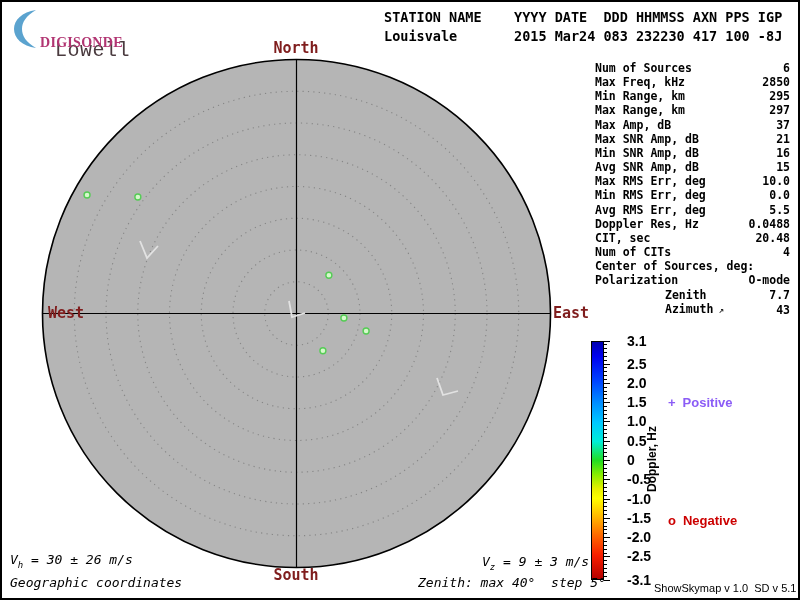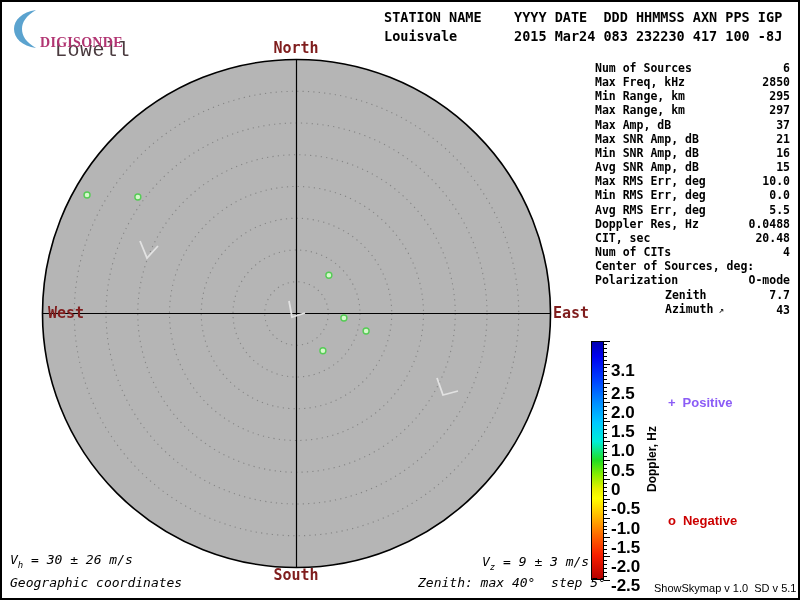--- a/index.html
+++ b/index.html
@@ -37,22 +37,22 @@
     font-weight:bold;font-size:11.5px;line-height:14.15px;white-space:pre;align-items:flex-end;}
   .stat-row .lab{padding-left:2px;}
   .stat-row.indent .lab{padding-left:72px;}
   .az-arrow{font-size:9px;margin-left:5px;color:#222;}
   
   #colorbar{position:absolute;left:591px;top:341px;width:60px;height:239px;}
   .cb-bar{position:absolute;left:0;top:0;width:13px;height:239px;border:1px solid #000;box-sizing:border-box;}
   .cb-tick{position:absolute;height:1px;background:#000;left:13px;}
   .cb-tick.major{width:6px;}
   .cb-tick.minor{width:3px;}
-  .cb-lab{position:absolute;left:20px;font-family:"Liberation Sans",sans-serif;
-    font-weight:bold;font-size:17px;color:#000;line-height:13px;margin-top:29px;}
+  .cb-lab{position:absolute;left:36px;font-family:"Liberation Sans",sans-serif;
+    font-weight:bold;font-size:14px;color:#000;line-height:13px;}
   .cb-axis-label{position:absolute;left:652px;top:459px;
     transform:translate(-50%,-50%) rotate(-90deg);white-space:nowrap;
     font-family:"Liberation Sans",sans-serif;font-weight:bold;font-size:12px;}
   .legend{position:absolute;left:668px;font-family:"Liberation Sans",sans-serif;
     font-weight:bold;font-size:13px;white-space:nowrap;}
   .legend .sym{display:inline-block;margin-right:7px;}
   .legend.pos{top:395px;}
   .legend.neg{top:513px;}
   
   .foot{position:absolute;font-style:italic;font-size:13px;color:#000;white-space:pre;}

